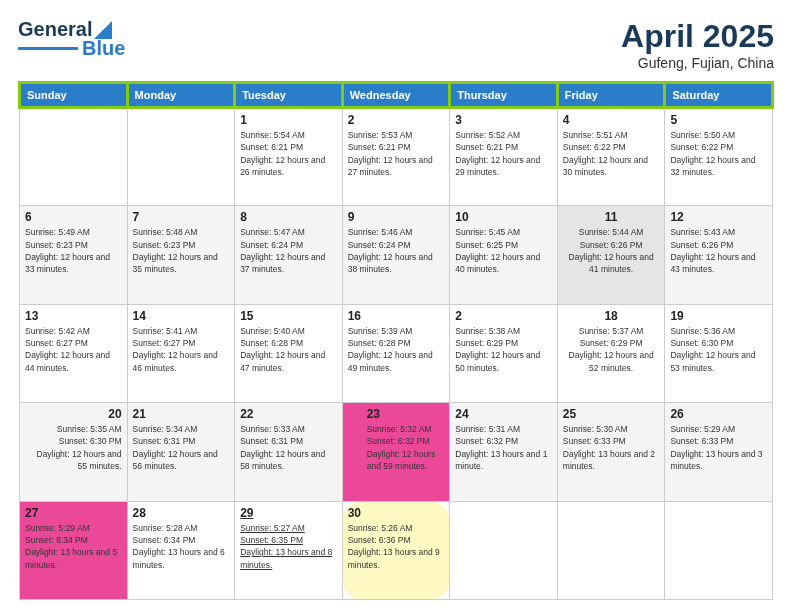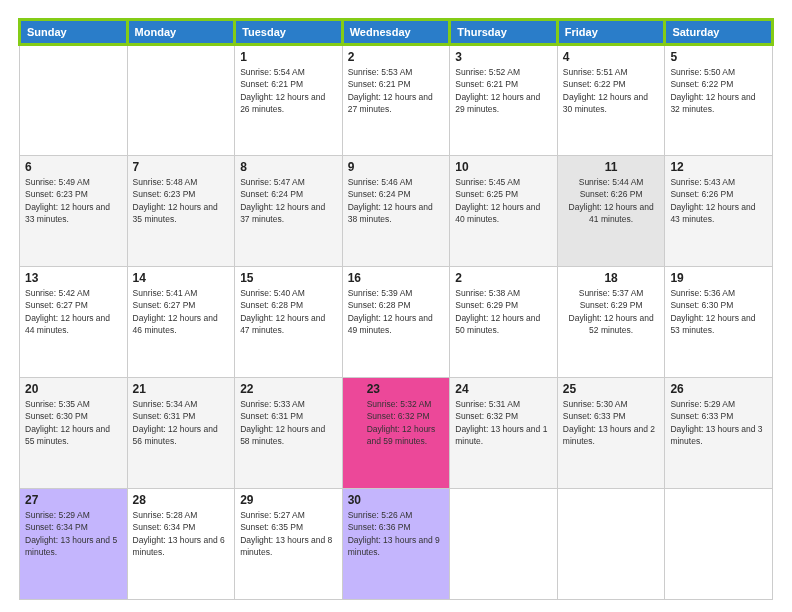--- a/index.html
+++ b/index.html
@@ -80,20 +80,38 @@
       background: #f9f9f9;
     }
     tr:nth-child(odd) td { background: #ffffff; }
     tr:nth-child(even) td { background: #f4f4f4; }
     .calendar thead tr th { background: #2a7dc9; }
   </style>
 </head>
 <body>
 
 <div class="page">
+  <div class="header">
+    <div class="logo">
+      <div style="display:flex; align-items:center; gap:0;">
+        <span style="font-size:20px; font-weight:bold; color:#1a3a5c;">General</span>
+        <svg width="22" height="22" viewBox="0 0 22 22">
+          <polygon points="2,20 20,2 20,20" fill="#2a7dc9"></polygon>
+        </svg>
+      </div>
+      <div style="display:flex; align-items:center; margin-top:-4px;">
+        <div style="width:60px; height:3px; background:#2a7dc9; margin-right:4px;"></div>
+        <span style="font-size:20px; font-weight:bold; color:#2a7dc9;">Blue</span>
+      </div>
+    </div>
+    <div class="title-block">
+      <div class="month-title">April 2025</div>
+      <div class="subtitle">Gufeng, Fujian, China</div>
+    </div>
+  </div>
 
   <table class="calendar">
     <thead>
       <tr>
 
       <th>Sunday</th>
           <th>Monday</th>
           <th>Tuesday</th>
           <th>Wednesday</th>
           <th>Thursday</th>
@@ -180,21 +198,21 @@
           <td style="background: rgb(255, 255, 255); text-align: center;">
             <span class="day-num">18</span>
             <div class="day-info">Sunrise: 5:37 AM<br>Sunset: 6:29 PM<br>Daylight: 12 hours and 52 minutes.</div>
           </td>
           <td style="background: rgb(255, 255, 255);">
             <span class="day-num">19</span>
             <div class="day-info">Sunrise: 5:36 AM<br>Sunset: 6:30 PM<br>Daylight: 12 hours and 53 minutes.</div>
           </td>
         </tr>
         <tr>
-          <td style="background: rgb(244, 244, 244);">
+          <td style="background: rgb(244, 244, 244); text-align: right;">
             <span class="day-num">20</span>
             <div class="day-info">Sunrise: 5:35 AM<br>Sunset: 6:30 PM<br>Daylight: 12 hours and 55 minutes.</div>
           </td>
           <td style="background: rgb(244, 244, 244);">
             <span class="day-num">21</span>
             <div class="day-info">Sunrise: 5:34 AM<br>Sunset: 6:31 PM<br>Daylight: 12 hours and 56 minutes.</div>
           </td>
           <td style="background: rgb(244, 244, 244);">
             <span class="day-num">22</span>
             <div class="day-info">Sunrise: 5:33 AM<br>Sunset: 6:31 PM<br>Daylight: 12 hours and 58 minutes.</div>
@@ -210,33 +228,33 @@
           <td style="background: rgb(244, 244, 244);">
             <span class="day-num">25</span>
             <div class="day-info">Sunrise: 5:30 AM<br>Sunset: 6:33 PM<br>Daylight: 13 hours and 2 minutes.</div>
           </td>
           <td style="background: rgb(244, 244, 244);">
             <span class="day-num">26</span>
             <div class="day-info">Sunrise: 5:29 AM<br>Sunset: 6:33 PM<br>Daylight: 13 hours and 3 minutes.</div>
           </td>
         </tr>
         <tr>
-          <td style="background: #c4b5fd;">
+          <td style="background: #ec4899;">
             <span class="day-num">27</span>
             <div class="day-info">Sunrise: 5:29 AM<br>Sunset: 6:34 PM<br>Daylight: 13 hours and 5 minutes.</div>
           </td>
           <td style="background: rgb(255, 255, 255);">
             <span class="day-num">28</span>
             <div class="day-info">Sunrise: 5:28 AM<br>Sunset: 6:34 PM<br>Daylight: 13 hours and 6 minutes.</div>
           </td>
-          <td style="background: rgb(255, 255, 255);">
+          <td style="background: rgb(255, 255, 255); text-decoration: underline;">
             <span class="day-num">29</span>
             <div class="day-info">Sunrise: 5:27 AM<br>Sunset: 6:35 PM<br>Daylight: 13 hours and 8 minutes.</div>
           </td>
-          <td style="background: #c4b5fd;">
+          <td style="background: #fef9c3; border-radius: 21px;">
             <span class="day-num">30</span>
             <div class="day-info">Sunrise: 5:26 AM<br>Sunset: 6:36 PM<br>Daylight: 13 hours and 9 minutes.</div>
           </td>
           <td class="empty" style="background: rgb(255, 255, 255);"></td>
           <td class="empty" style="background: rgb(255, 255, 255);"></td>
           <td class="empty" style="background: rgb(255, 255, 255);"></td>
         </tr>
       </tbody>
   </table>
 </div>

